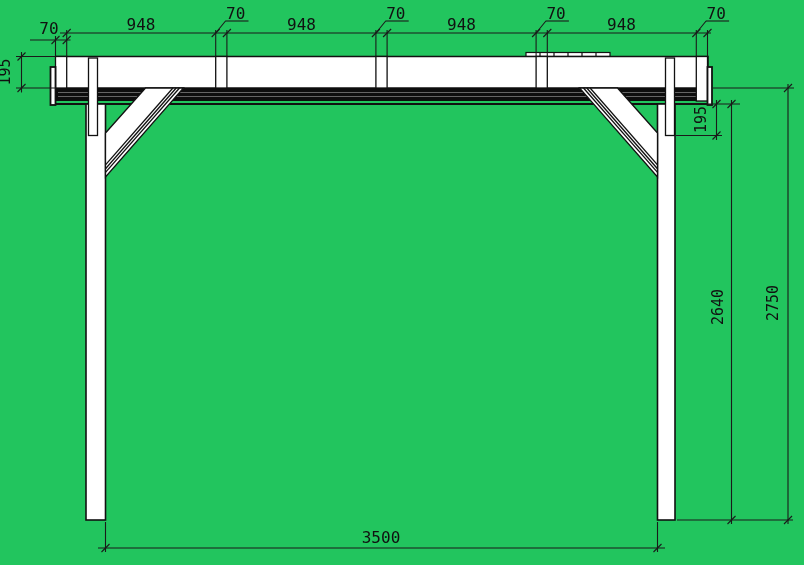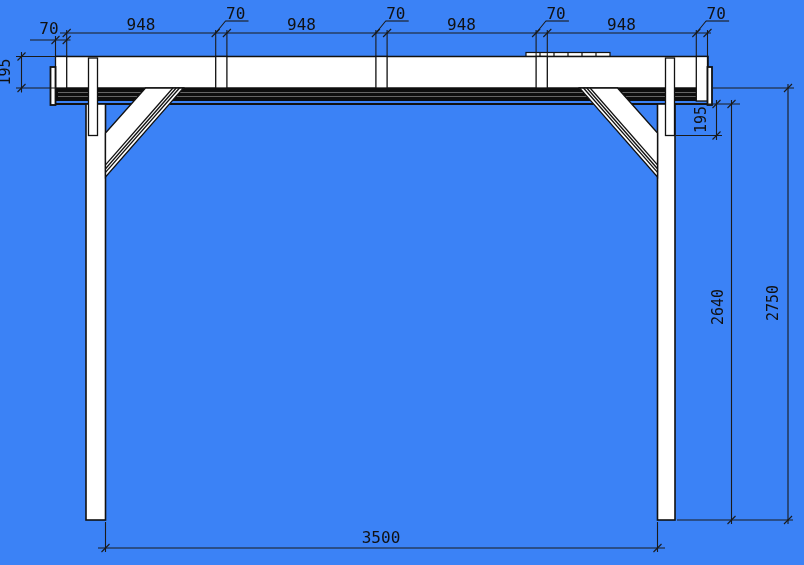--- a/index.html
+++ b/index.html
@@ -1,16 +1,16 @@
 <!DOCTYPE html>
 <html><head>
 <meta charset="utf-8">
 <style>
   html,body{margin:0;padding:0;background:#ffffff;}
-  .stage{position:relative;width:804px;height:565px;background:#3b82f6;overflow:hidden;
+  .stage{position:relative;width:804px;height:565px;background:#22c55e;overflow:hidden;
          font-family:"DejaVu Sans Mono","Liberation Mono",monospace;}
   svg{display:block}
   svg text{fill:#111;font-family:"DejaVu Sans Mono","Liberation Mono",monospace;}
   .dimtxt{font-size:16px;}
   .dimtxt-v{font-size:15px;}
 </style>
 </head>
 <body>
 
 <div class="stage">

